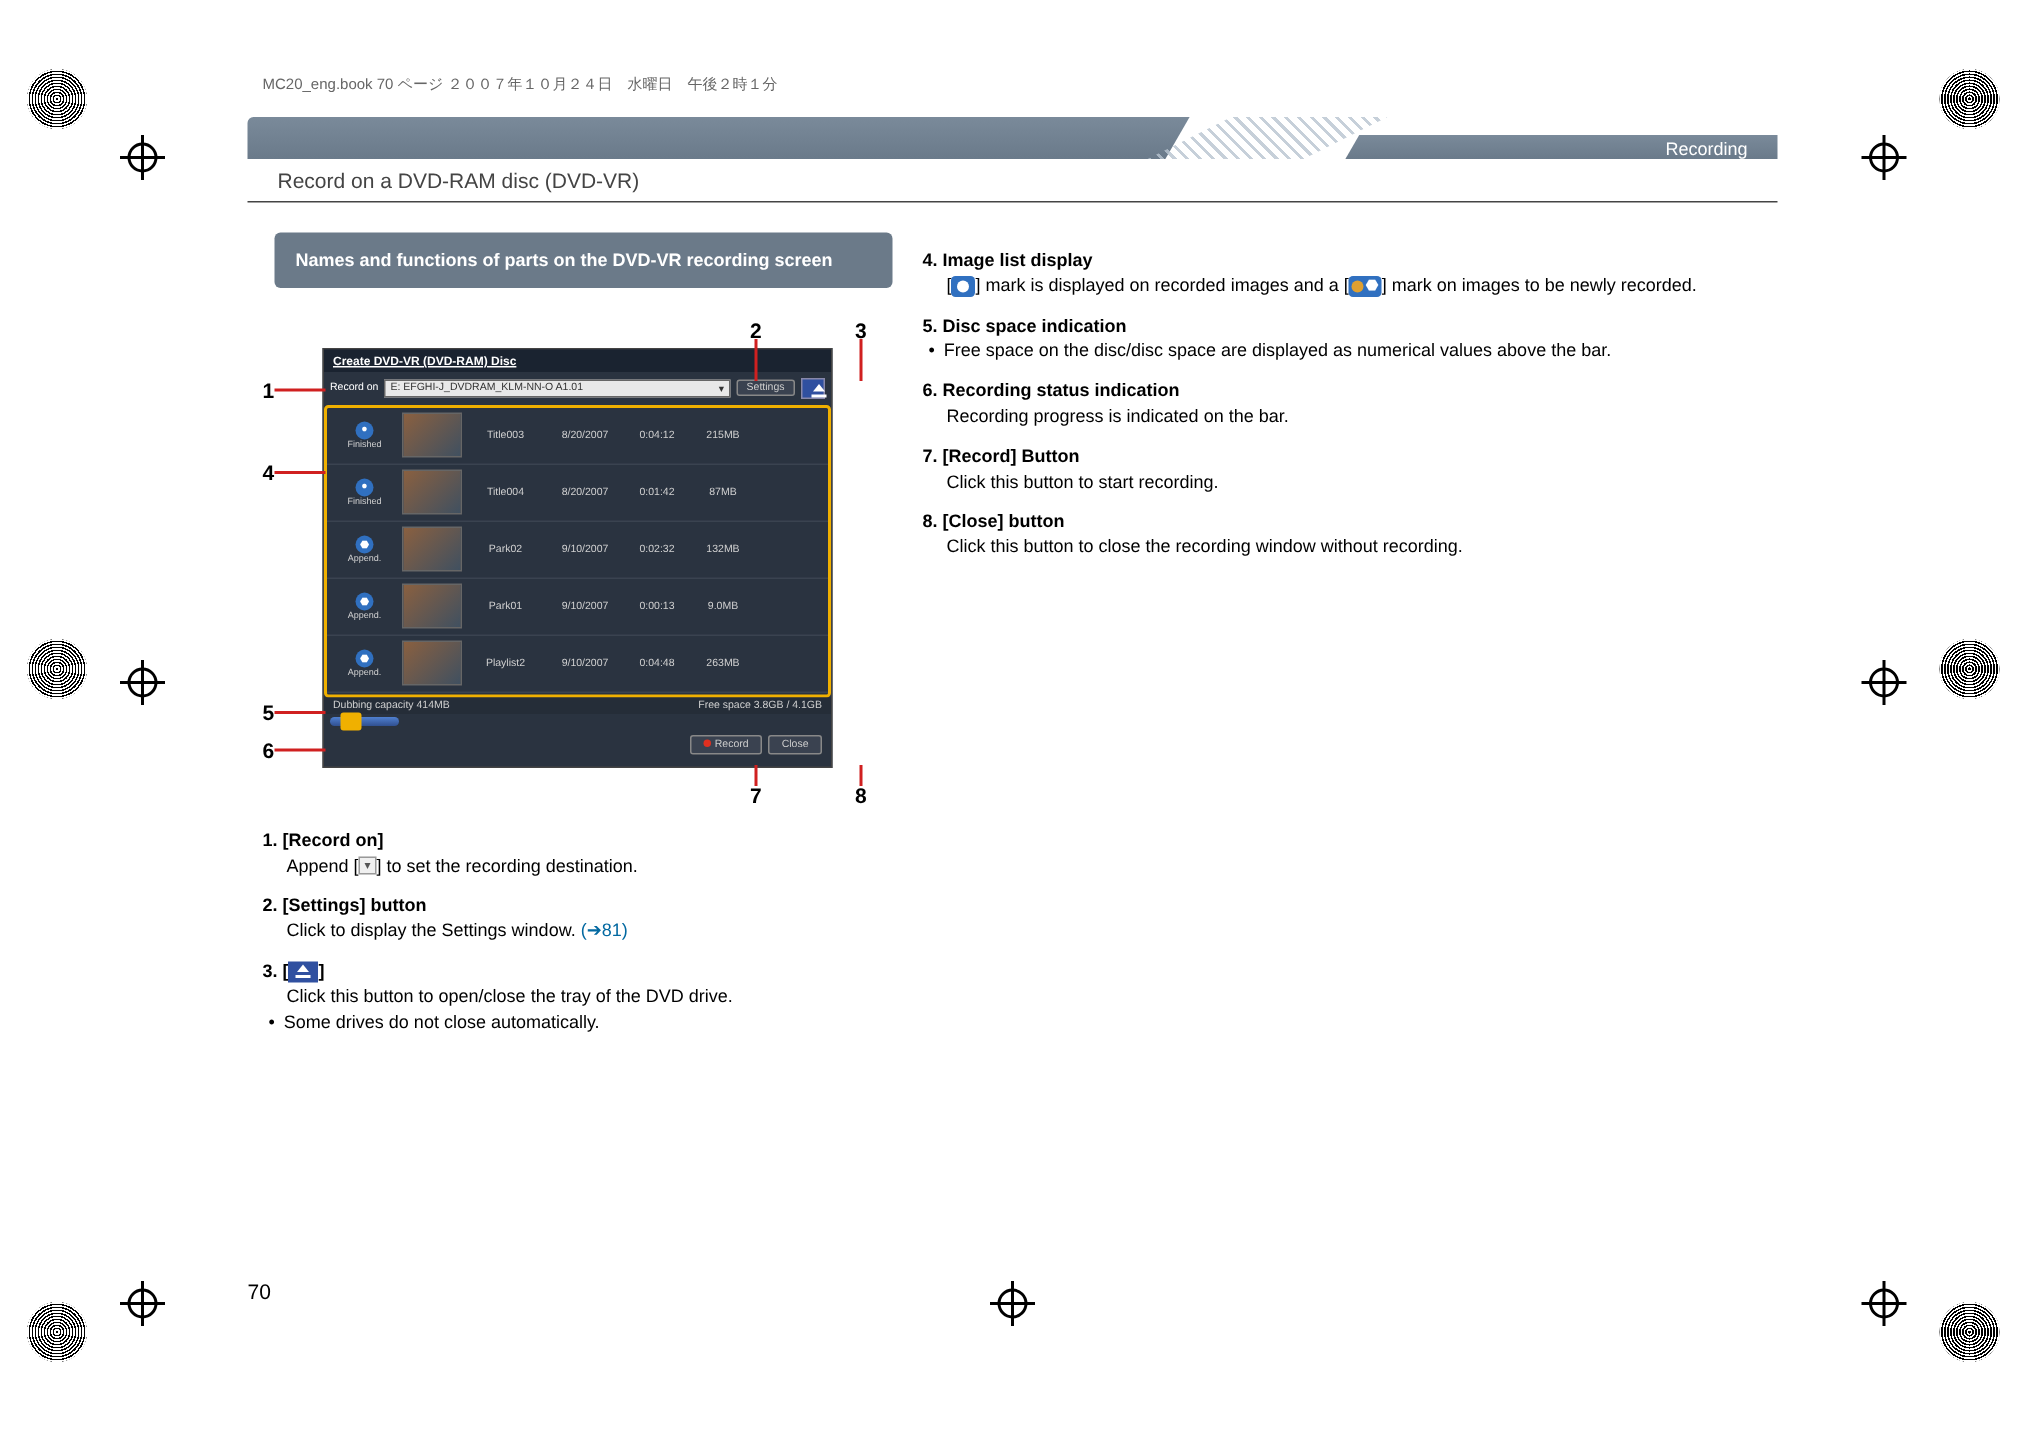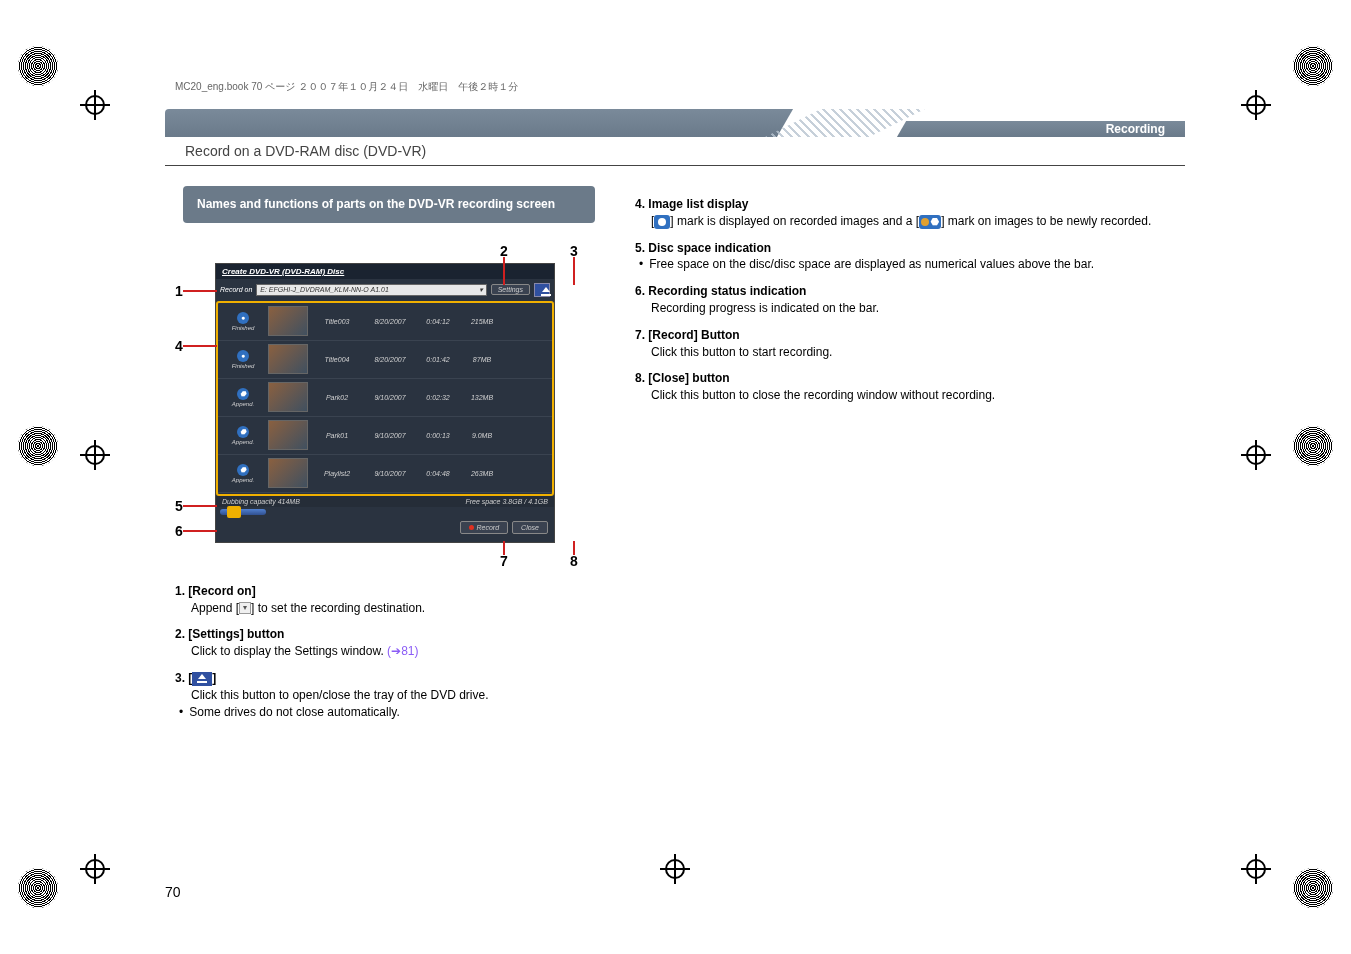--- a/index.html
+++ b/index.html
@@ -6,21 +6,21 @@
     body {
       font-family: Arial, Helvetica, sans-serif;
       background: #fff;
       width: 1351px;
       height: 954px;
       position: relative;
     }
     .page-container {
       position: absolute;
       left: 165px;
-      top: 80px;
+      top: 49px;
       width: 1020px;
       height: 780px;
     }
     .page-header {
       font-size: 10px;
       color: #666;
       padding-left: 10px;
       margin-bottom: 15px;
     }
     .tab-row {
@@ -31,26 +31,26 @@
     }
     .tab-bg-left {
       flex: 1;
       background: linear-gradient(to bottom, #7a8a9a, #6a7a8a);
       border-top-left-radius: 4px;
     }
     .tab-right {
       width: 300px;
       background: linear-gradient(to bottom, #7a8a9a, #6a7a8a);
       display: flex;
-      align-items: center;
+      align-items: flex-end;
       justify-content: flex-end;
       padding-right: 20px;
       color: #fff;
       font-size: 12px;
-      font-weight: bold;
+      font-weight: normal;
       position: relative;
       margin-top: 12px;
     }
     .tab-slash {
       position: absolute;
       left: 620px;
       top: 0;
       width: 120px;
       height: 28px;
       background: #fff;
@@ -70,21 +70,21 @@
     }
     .breadcrumb {
       font-size: 14px;
       color: #444;
       padding: 6px 0 6px 20px;
       border-bottom: 1px solid #444;
     }
     .content {
       display: flex;
       padding-top: 20px;
-      gap: 40px;
+      gap: 20px;
     }
     .col-left { width: 430px; padding-left: 10px; }
     .col-right { flex: 1; padding-right: 10px; }
 
     .callout-box {
       background: #6b7a89;
       color: #fff;
       border-radius: 4px;
       padding: 10px 14px;
       font-size: 12px;
@@ -107,21 +107,20 @@
     .app-window {
       position: absolute;
       left: 40px;
       top: 20px;
       width: 340px;
       height: 280px;
       background: #2a3340;
       border: 1px solid #444;
       font-size: 8px;
       color: #d0d0d0;
-      font-style: italic;
     }
     .app-titlebar {
       background: #1a2330;
       color: #fff;
       padding: 3px 6px;
       font-size: 8px;
       font-weight: bold;
       text-decoration: underline;
     }
     .toolbar-row {
@@ -247,21 +246,21 @@
     .desc-item {
       margin: 10px 0 8px 0;
       font-size: 12px;
       line-height: 1.4;
     }
     .desc-item .num { font-weight: bold; }
     .desc-item .title { font-weight: bold; }
     .desc-body { padding-left: 16px; }
     .bullet-line { padding-left: 16px; }
     .bullet-line::before { content: "•"; margin-left: -12px; margin-right: 6px; }
-    .link-blue { color: #8b5cf6; }
+    .link-blue { color: #0369a1; }
     .dropdown-glyph {
       display: inline-block;
       width: 12px; height: 12px;
       background: #f0f0f0;
       border: 1px solid #999;
       font-size: 8px;
       text-align: center;
       line-height: 10px;
       color: #555;
       vertical-align: middle;

